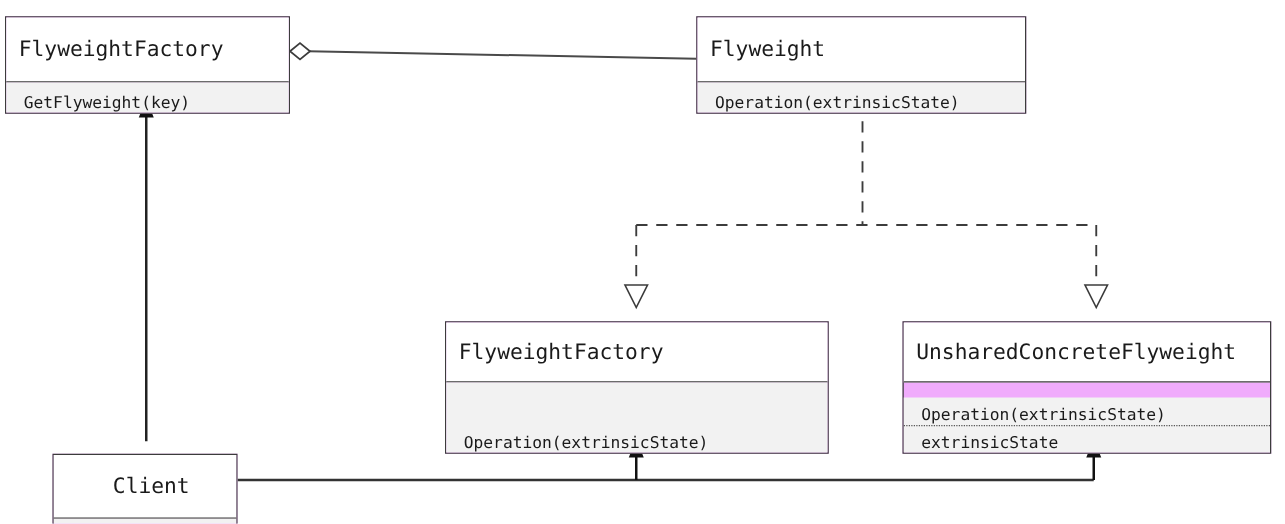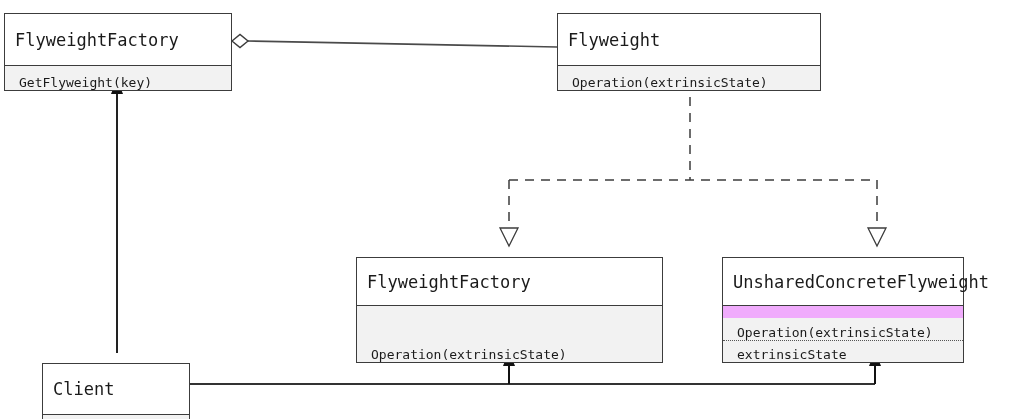--- a/index.html
+++ b/index.html
@@ -132,36 +132,36 @@
     <div class="title-compartment" style="height:48px;">
       <span class="title-text">FlyweightFactory</span>
     </div>
     <div class="member-compartment">
       <div class="member-row">
         <span class="member-text">Operation(extrinsicState)</span>
       </div>
     </div>
   </div>
 
-  <div class="uml-class" style="left:722px; top:247px; width:242px; height:106px;gap:12px;">
+  <div class="uml-class" style="left:722px; top:247px; width:295px; height:106px;gap:12px;">
     <div class="title-compartment" style="height:48px;">
       <span class="title-text">UnsharedConcreteFlyweight</span>
     </div>
     <div class="member-compartment">
       <div class="member-row">
         <span class="member-text">Operation(extrinsicState)</span>
       </div>
       <div class="member-row sep">
         <span class="member-text">extrinsicState</span>
       </div>
     </div>
   </div>
 
   <div class="uml-class" style="left:42px; top:353px; width:148px; height:66px;">
-    <div class="title-compartment" style="height:51px;">
+    <div class="title-compartment" style="height:51px;justify-content:center;">
       <span class="title-text">Client</span>
     </div>
     <div class="member-compartment">
       <div class="member-row">
         <span class="member-text"></span>
       </div>
     </div>
   </div>
 
 </div>

